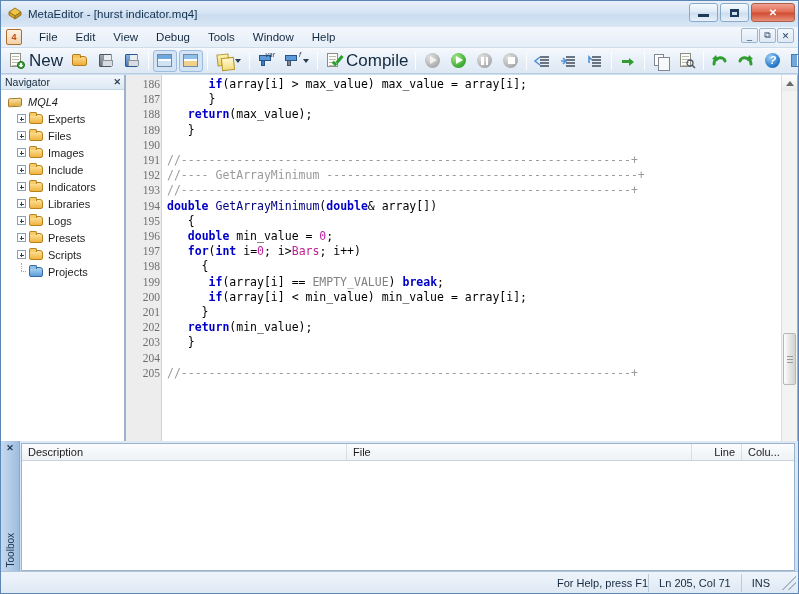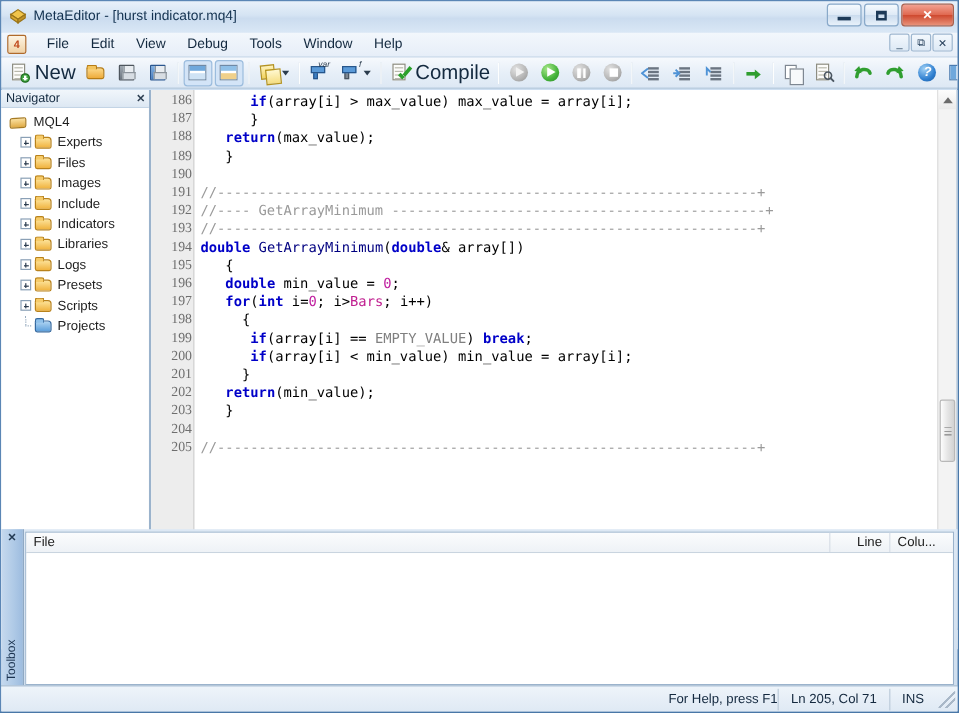--- a/index.html
+++ b/index.html
@@ -772,21 +772,21 @@
 
   <div class="body">
 
     <div class="nav-pane">
       <div class="nav-header">
         <span>Navigator</span>
         <span class="nav-close">✕</span>
       </div>
       <div class="nav-tree">
 
-        <div class="tnode" style="padding-left:2px;">
+        <div class="tnode" style="padding-left:2px;font-style:italic;">
           <span class="root-ico">
               <i class="d"></i>
             </span>
           <span>MQL4</span>
         </div>
 
         <div class="tnode" style="padding-left:12px;">
           <span class="exp"></span>
           <span class="fold-ico">
               <i class="f"></i>
@@ -913,20 +913,21 @@
     </div>
   </div>
 
   <div class="toolbox">
     <div class="tbx-side">
       <span class="tbx-close">✕</span>
       <span class="tbx-vlabel">Toolbox</span>
     </div>
     <div class="tbx-main">
       <div class="tbx-headrow">
+        <div class="tbx-th" style="width:325px;">Description</div>
         <div class="tbx-th" style="flex:1;">File</div>
         <div class="tbx-th" style="width:50px;justify-content:flex-end;padding-right:6px;">Line</div>
         <div class="tbx-th" style="width:52px;border-right:none;">Colu...</div>
       </div>
       <div class="tbx-body"></div>
     </div>
   </div>
 
   <div class="tbx-tabs">
     <span class="tbx-tab active">Errors</span>

